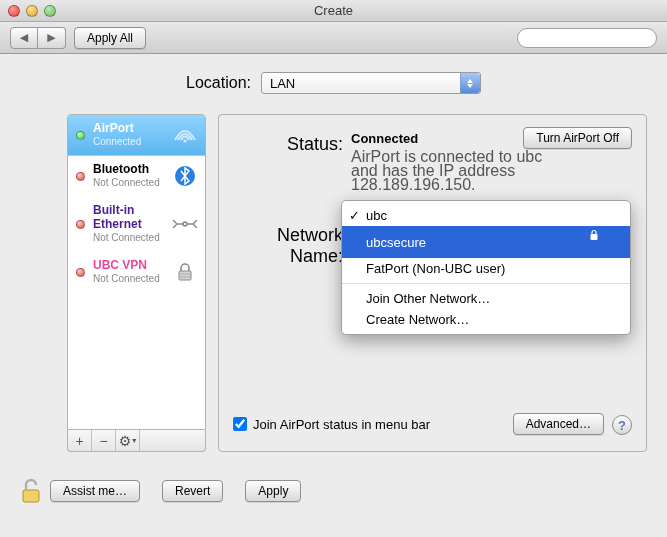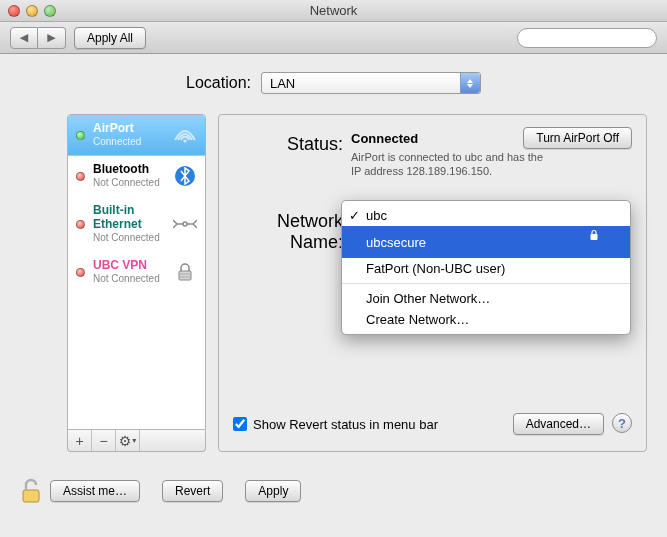--- a/index.html
+++ b/index.html
@@ -47,21 +47,21 @@
 .svc-icon { width: 24px; height: 24px; margin-left: 4px; display: flex; align-items: center; justify-content: center; }
 .listbar { border: 1px solid #b2b2b2; border-top: none; border-radius: 0 0 4px 4px; background: linear-gradient(#f8f8f8,#e5e5e5); height: 22px; display: flex; align-items: center; }
 .listbar .sb { width: 24px; height: 100%; display: flex; align-items: center; justify-content: center; border-right: 1px solid #c0c0c0; font-size: 14px; color: #555; }
 
 .detail { flex: 1; border: 1px solid #b2b2b2; border-radius: 4px; padding: 16px 14px; background: #ececec; position: relative; display: flex; flex-direction: column; }
 .row { display: flex; margin-bottom: 6px; }
 .row .lab { width: 118px; text-align: right; padding-right: 8px; font-size: 18px; padding-top: 3px; }
 .row .val { flex: 1; }
 .status-row { align-items: flex-start; }
 .status-val { font-weight: bold; font-size: 13px; }
-.status-desc { font-size: 11px; color: #555; margin-top: 4px; line-height: 14px; max-width: 200px; }
+.status-desc { font-size: 16px; color: #555; margin-top: 4px; line-height: 14px; max-width: 200px; }
 .turnoff { position: absolute; right: 14px; top: 12px; }
 
 .menu { position: absolute; left: 341px; top: 200px; width: 290px; background: #fff; border: 1px solid #a0a0a0; border-radius: 5px; box-shadow: 0 6px 18px rgba(0,0,0,0.35); padding: 4px 0; z-index: 10; }
 .mi { padding: 3px 20px 3px 24px; font-size: 13px; position: relative; display: flex; align-items: center; }
 .mi .ck { position: absolute; left: 7px; font-size: 13px; }
 .mi.selected { background: #2a66d8; color: #fff; }
 .mi .lock { margin-left: auto; }
 .msep { height: 1px; background: #ddd; margin: 4px 0; }
 
 .detail-bottom { margin-top: auto; display: flex; align-items: center; }
@@ -80,21 +80,21 @@
 </style>
 </head>
 <body>
 
 <div class="titlebar">
   <div class="traffic">
     <div class="tl red"></div>
     <div class="tl yellow"></div>
     <div class="tl green"></div>
   </div>
-  <div class="title">Network</div>
+  <div class="title">Create</div>
 </div>
 
 <div class="toolbar">
   <div class="navgroup">
     <div class="navbtn">◀</div>
     <div class="navbtn">▶</div>
   </div>
   <div class="btn">Apply All</div>
   <div class="search">
     <svg viewBox="0 0 16 16">
@@ -144,21 +144,21 @@
             <svg width="22" height="22" viewBox="0 0 22 22">
                 <circle cx="11" cy="11" r="10" fill="#2a7fe0"></circle>
                 <path d="M7 6 L15 16 L11 19 L11 3 L15 6 L7 16" fill="none" stroke="#fff" stroke-width="1.5"></path>
               </svg>
           </div>
         </div>
 
         <div class="item">
           <span class="dot red"></span>
           <div class="txt">
-            <div class="name" style="color:#0f766e;">Built-in Ethernet</div>
+            <div class="name" style="color:#4c1d95;">Built-in Ethernet</div>
             <div class="sub">Not Connected</div>
           </div>
           <div class="svc-icon">
             <svg width="24" height="16" viewBox="0 0 24 16">
                 <path d="M4 8 L0 4 M4 8 L0 12 M4 8 L10 8" stroke="#888" stroke-width="1.5" fill="none"></path>
                 <path d="M20 8 L24 4 M20 8 L24 12 M20 8 L14 8" stroke="#888" stroke-width="1.5" fill="none"></path>
                 <circle cx="12" cy="8" r="2" fill="none" stroke="#888" stroke-width="1.5"></circle>
               </svg>
           </div>
         </div>
@@ -206,23 +206,23 @@
         <div class="val">
           <div class="nn-pop">
             <div class="cap"></div>
           </div>
         </div>
       </div>
 
       <div class="detail-bottom">
         <label class="chk">
           <input type="checkbox" checked="" style="">
-          <span>Show Revert status in menu bar</span>
+          <span>Join AirPort status in menu bar</span>
         </label>
-        <div style="margin-left:auto;display:flex;align-items:flex-start;">
+        <div style="margin-left:auto;display:flex;align-items:flex-end;">
           <div class="btn">Advanced…</div>
           <div class="help">?</div>
         </div>
       </div>
     </div>
   </div>
 </div>
 
 <div class="menu">
   <div class="mi">

